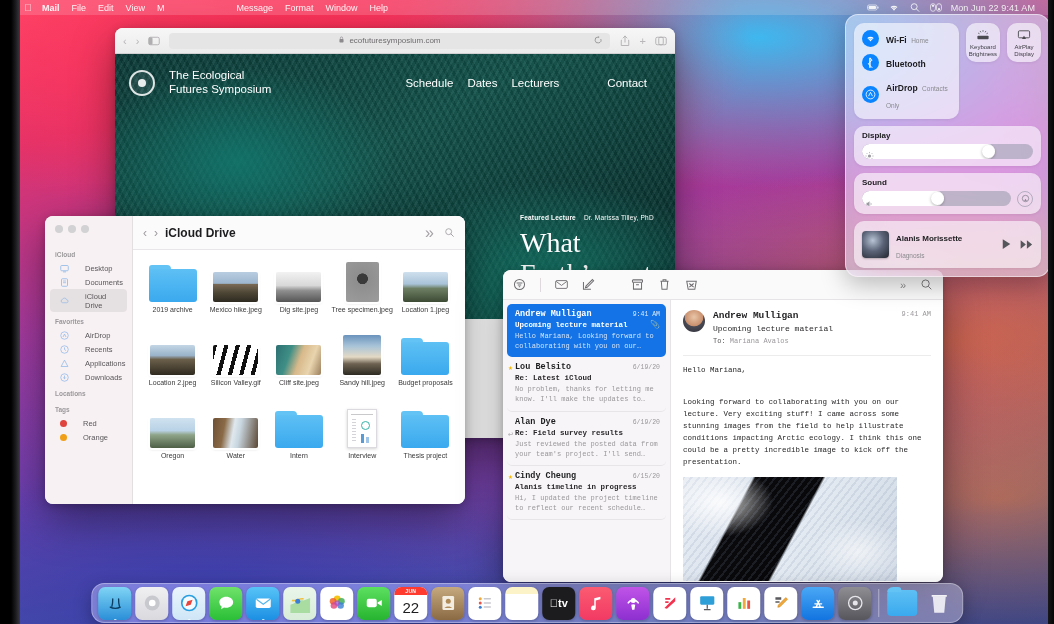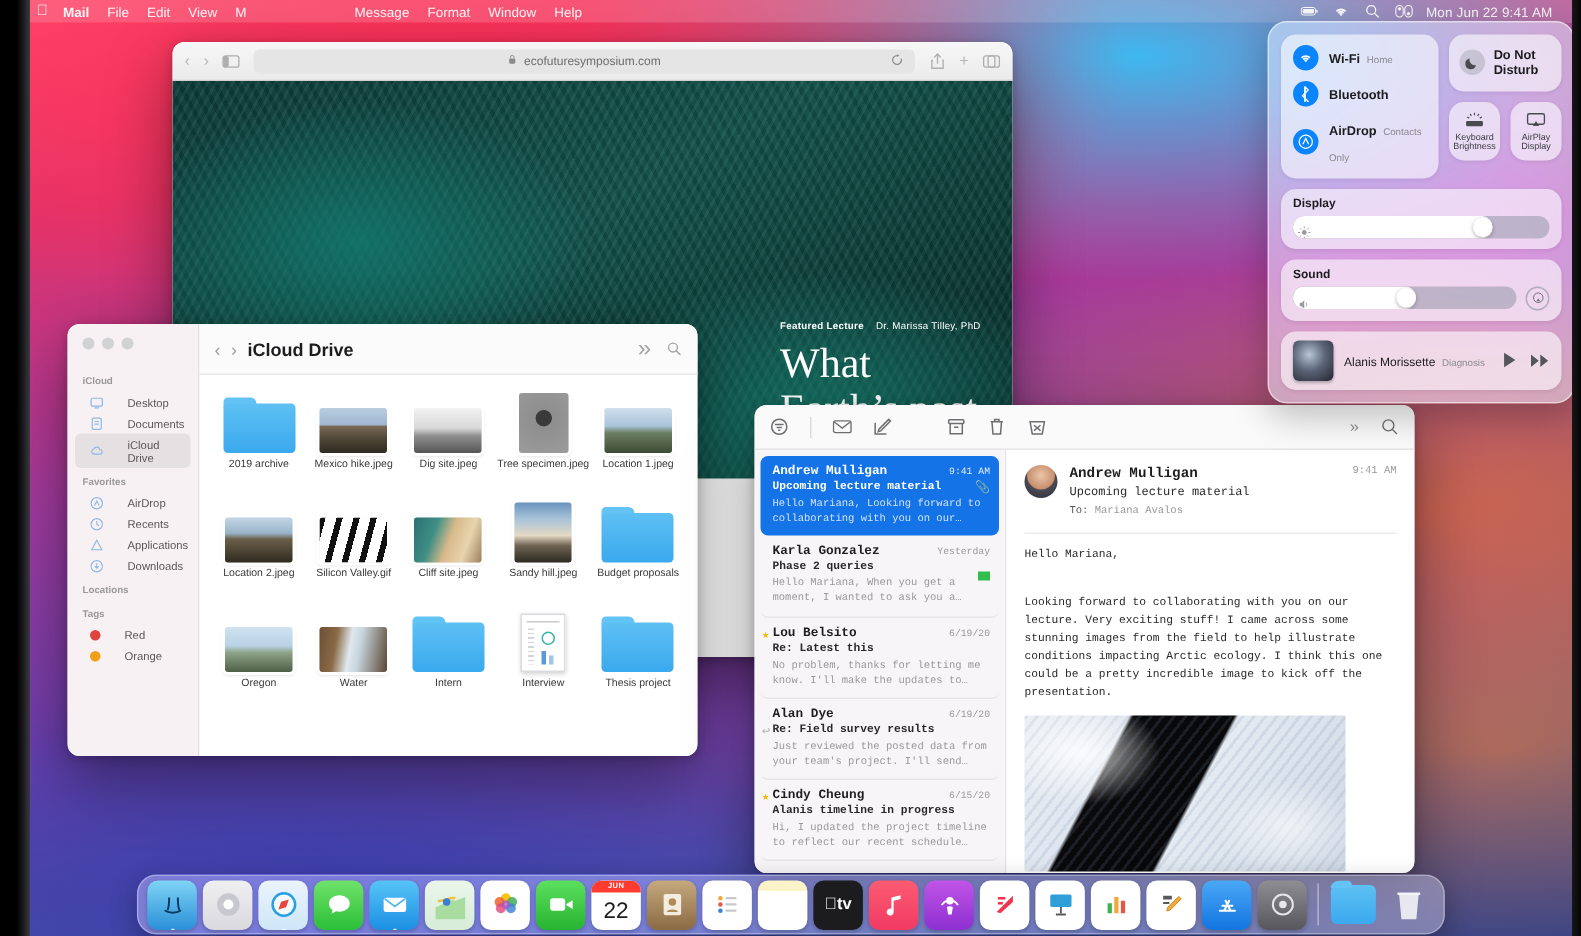--- a/index.html
+++ b/index.html
@@ -86,21 +86,21 @@
   .cc-knob { position:absolute; top:1px; width:13px; height:13px; border-radius:50%;
     background:#fff; box-shadow:0 1px 3px rgba(0,0,0,.3); }
   .cc-airplay { width:16px; height:16px; border-radius:50%; border:1px solid rgba(120,130,145,.5);
     display:flex; align-items:center; justify-content:center; flex:0 0 auto; }
   .cc-airplay svg { width:9px; height:9px; fill:#70707a; }
   .cc-music { padding:6px 8px; display:flex; align-items:center; gap:7px; }
   .cc-art { width:27px; height:27px; border-radius:4px; flex:0 0 auto;
     background:radial-gradient(circle at 40% 35%,#b9c4d6 0%,#5b6478 45%,#22252e 100%);
     box-shadow:0 1px 2px rgba(0,0,0,.25); }
   .cc-music-text { flex:1; min-width:0; line-height:1.1; }
-  .cc-artist { font-size:8px; font-weight:400; color:#1c1c1e; }
+  .cc-artist { font-size:8px; font-weight:700; color:#1c1c1e; }
   .cc-song { font-size:6.5px; color:#8a8a8e; margin-top:1px; }
   .cc-ctrl { display:flex; gap:8px; align-items:center; }
   .cc-ctrl svg { fill:#55555c; }
 
   
   .win { position:absolute; border-radius:8px; overflow:hidden;
     box-shadow:0 16px 44px rgba(0,0,0,.42), 0 2px 8px rgba(0,0,0,.22); }
   .tl { display:flex; gap:5px; align-items:center; }
   .tl i { width:8px; height:8px; border-radius:50%; display:block; }
   .tl .r{background:#ff5f57;} .tl .y{background:#febc2e;} .tl .g{background:#28c840;}
@@ -337,20 +337,35 @@
       <span class="sf-ic">+</span>
       <span class="sf-ic">
         <svg viewBox="0 0 16 16">
             <rect x="1" y="3" width="10" height="10" rx="2" fill="none" stroke="#b0aeb0" stroke-width="1.2"></rect>
             <rect x="5" y="3" width="10" height="10" rx="2" fill="none" stroke="#b0aeb0" stroke-width="1.2"></rect>
           </svg>
       </span>
     </div>
     <div class="safari-body">
       <div class="hero-bg"></div>
+      <div class="hero-nav">
+        <div class="logo-mark">
+            <span></span>
+          </div>
+        <div class="brand">
+          <div>The Ecological</div>
+          <div>Futures Symposium</div>
+        </div>
+        <div class="hero-links">
+          <span>Schedule</span>
+          <span>Dates</span>
+          <span>Lecturers</span>
+          <span class="contact">Contact</span>
+        </div>
+      </div>
       <div class="hero-content">
         <div class="eyebrow">
           <b>Featured Lecture</b>
           <span>Dr. Marissa Tilley, PhD</span>
         </div>
         <div class="hero-title">
           <div>What Earth’s past</div>
           <div>us about</div>
           <div>
             <span>ture</span>
@@ -603,35 +618,26 @@
         <div class="ml-it sel">
           <div class="ml-it-top">
             <span class="ml-from">Andrew Mulligan</span>
             <span class="ml-date">9:41 AM</span>
           </div>
           <div class="ml-subj">Upcoming lecture material</div>
           <div class="ml-prev">Hello Mariana, Looking forward to collaborating with you on our lec...</div>
           <span class="ml-flag" style="top:16px;color:#fff;font-size:8px">📎</span>
         </div>
         <div class="ml-it">
-          <div class="ml-it-top">
-            <span class="ml-from">Karla Gonzalez</span>
-            <span class="ml-date">Yesterday</span>
-          </div>
-          <div class="ml-subj">Phase 2 queries</div>
-          <div class="ml-prev">Hello Mariana, When you get a moment, I wanted to ask you a cou...</div>
-          <span class="ml-flag"><span style="display:inline-block;width:8px;height:6px;background:#2fbf4a"></span></span>
-        </div>
-        <div class="ml-it">
           <span class="ml-mark">★</span>
           <div class="ml-it-top">
             <span class="ml-from">Lou Belsito</span>
             <span class="ml-date">6/19/20</span>
           </div>
-          <div class="ml-subj">Re: Latest this</div>
+          <div class="ml-subj">Re: Latest iCloud</div>
           <div class="ml-prev">No problem, thanks for letting me know. I'll make the updates to the...</div>
         </div>
         <div class="ml-it">
           <span class="ml-mark reply" style="top:17px">↩</span>
           <div class="ml-it-top">
             <span class="ml-from">Alan Dye</span>
             <span class="ml-date">6/19/20</span>
           </div>
           <div class="ml-subj">Re: Field survey results</div>
           <div class="ml-prev">Just reviewed the posted data from your team's project. I'll send through...</div>
@@ -700,28 +706,20 @@
                 <path d="M6.5 13l3.5-7 3.5 7" fill="none" stroke="#fff" stroke-width="1.5"></path>
               </svg>
           </span>
           <span class="cc-tog-text">
             <span class="cc-tog-title">AirDrop</span>
             <span class="cc-tog-sub">Contacts Only</span>
           </span>
         </div>
       </div>
       <div class="cc-right">
-        <div class="cc-card cc-dnd">
-          <span class="cc-dnd-ic">
-            <svg viewBox="0 0 20 20">
-                <path d="M16 12.6A7 7 0 0 1 7.4 4a7.2 7.2 0 1 0 8.6 8.6z"></path>
-              </svg>
-          </span>
-          <span class="cc-dnd-label">Do Not<br>Disturb</span>
-        </div>
         <div class="cc-sq-row">
           <div class="cc-card cc-sq">
             <svg viewBox="0 0 20 16">
                 <rect x="2" y="9" width="16" height="5" rx="1.2"></rect>
                 <path d="M10 1v2.4M5.8 2.2l1.2 2M14.2 2.2l-1.2 2M3 5.2l2 1M17 5.2l-2 1" stroke="#4a4a50" stroke-width="1.1" fill="none"></path>
               </svg>
             <span class="cc-sq-label">Keyboard<br>Brightness</span>
           </div>
           <div class="cc-card cc-sq">
             <svg viewBox="0 0 20 16">

